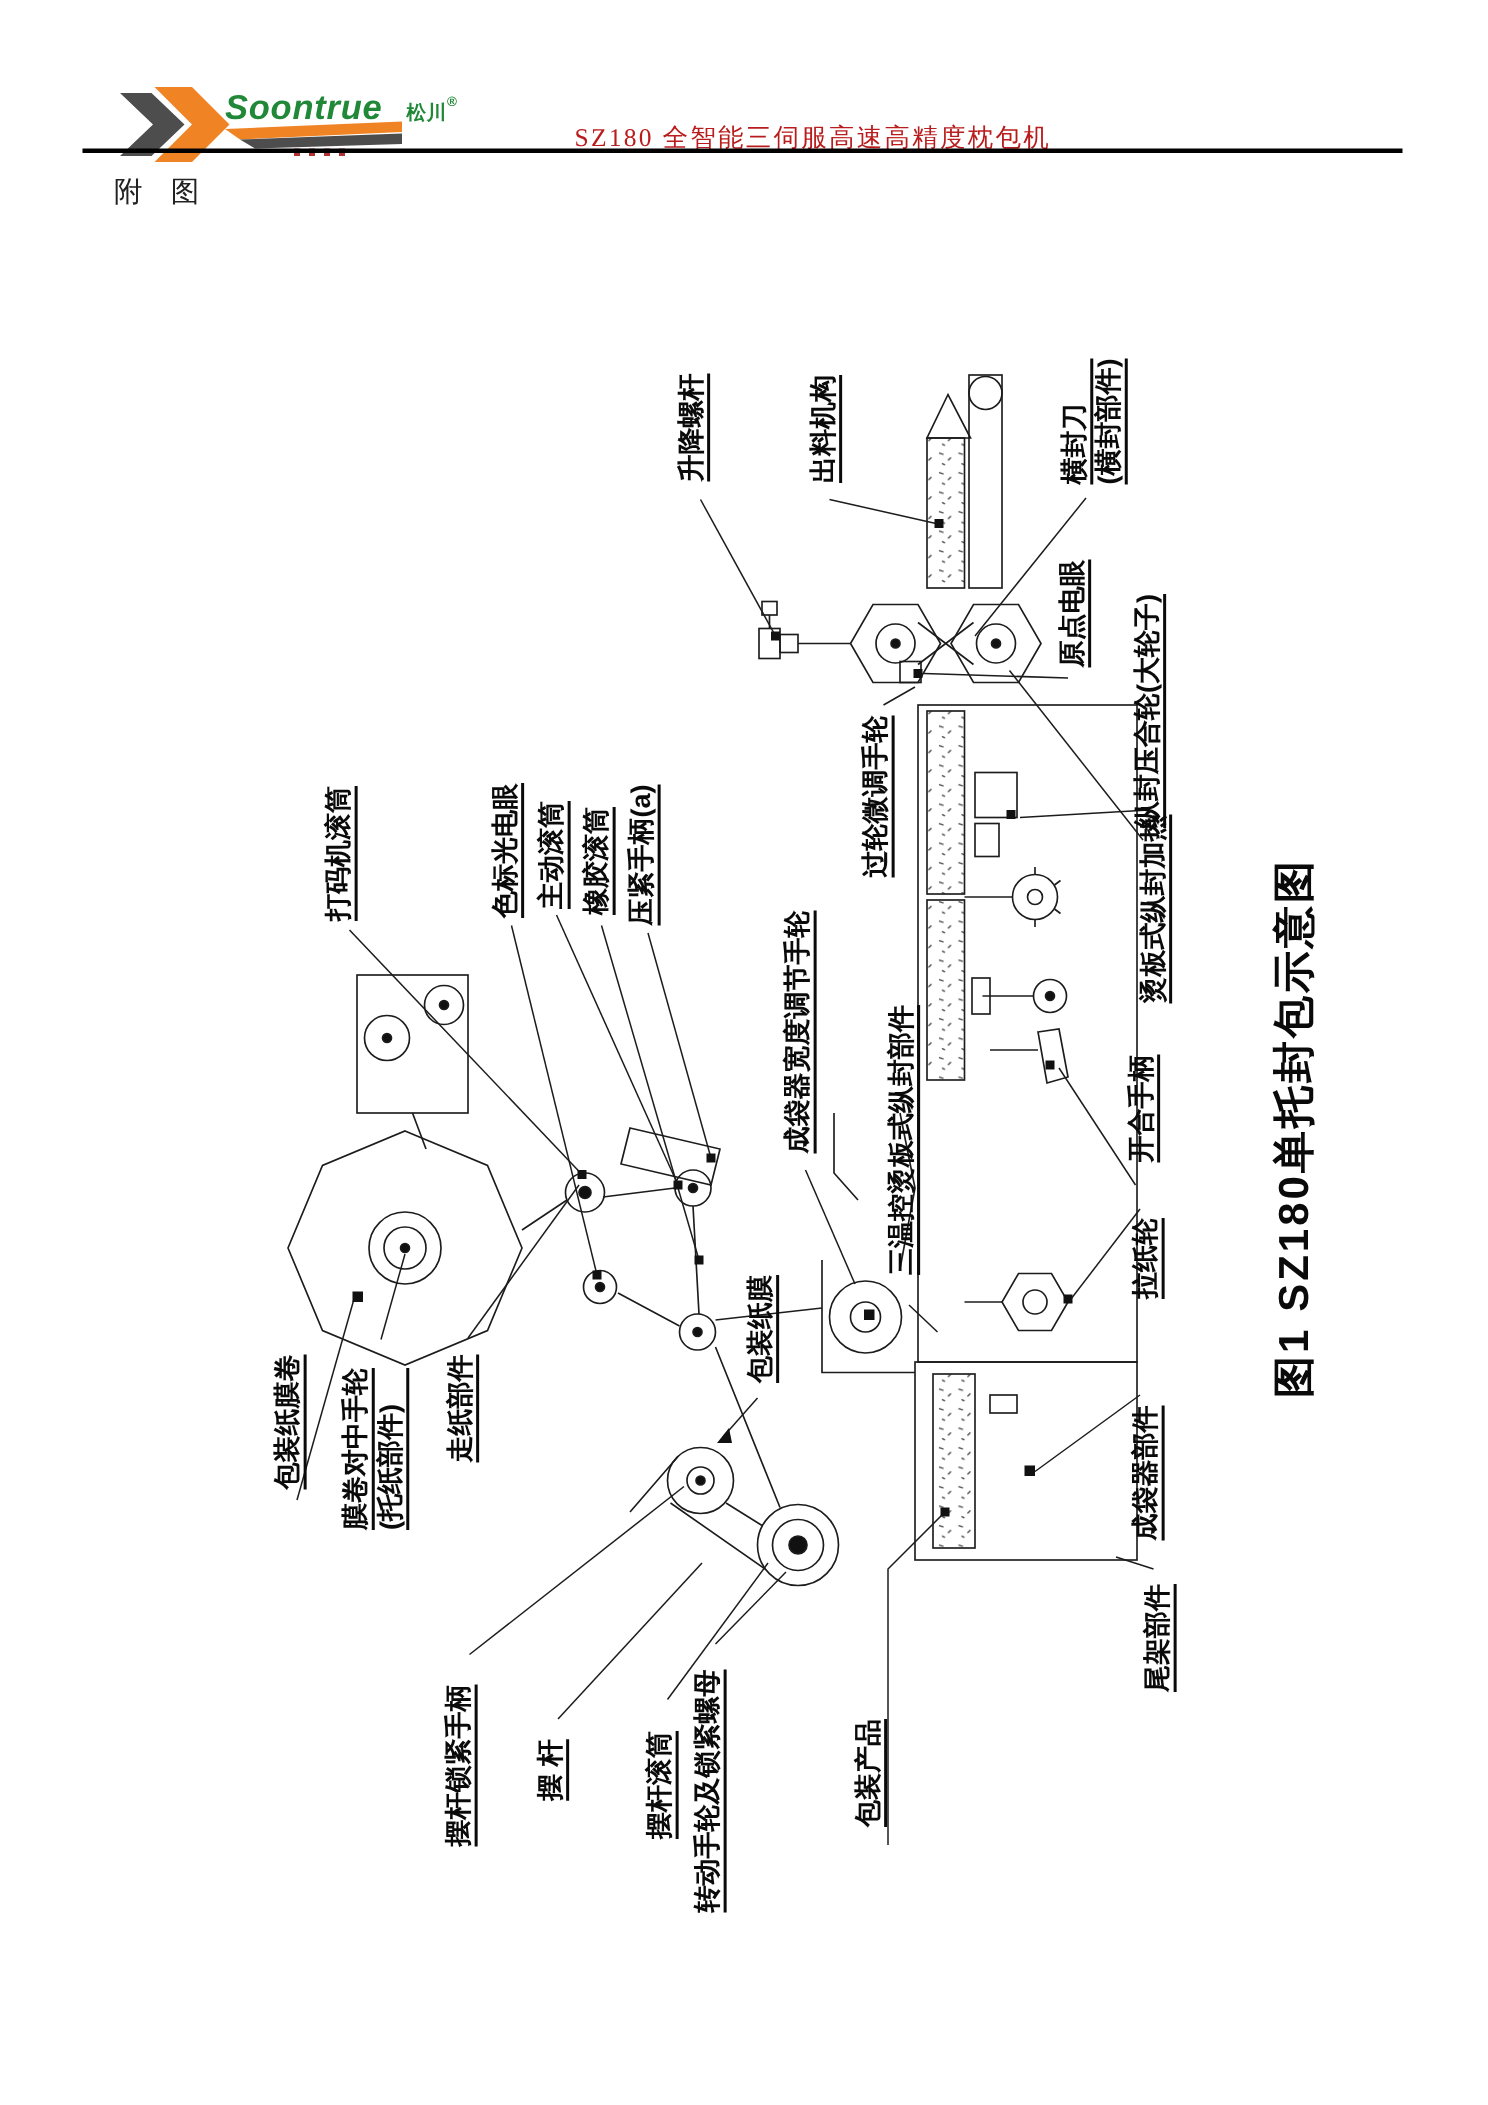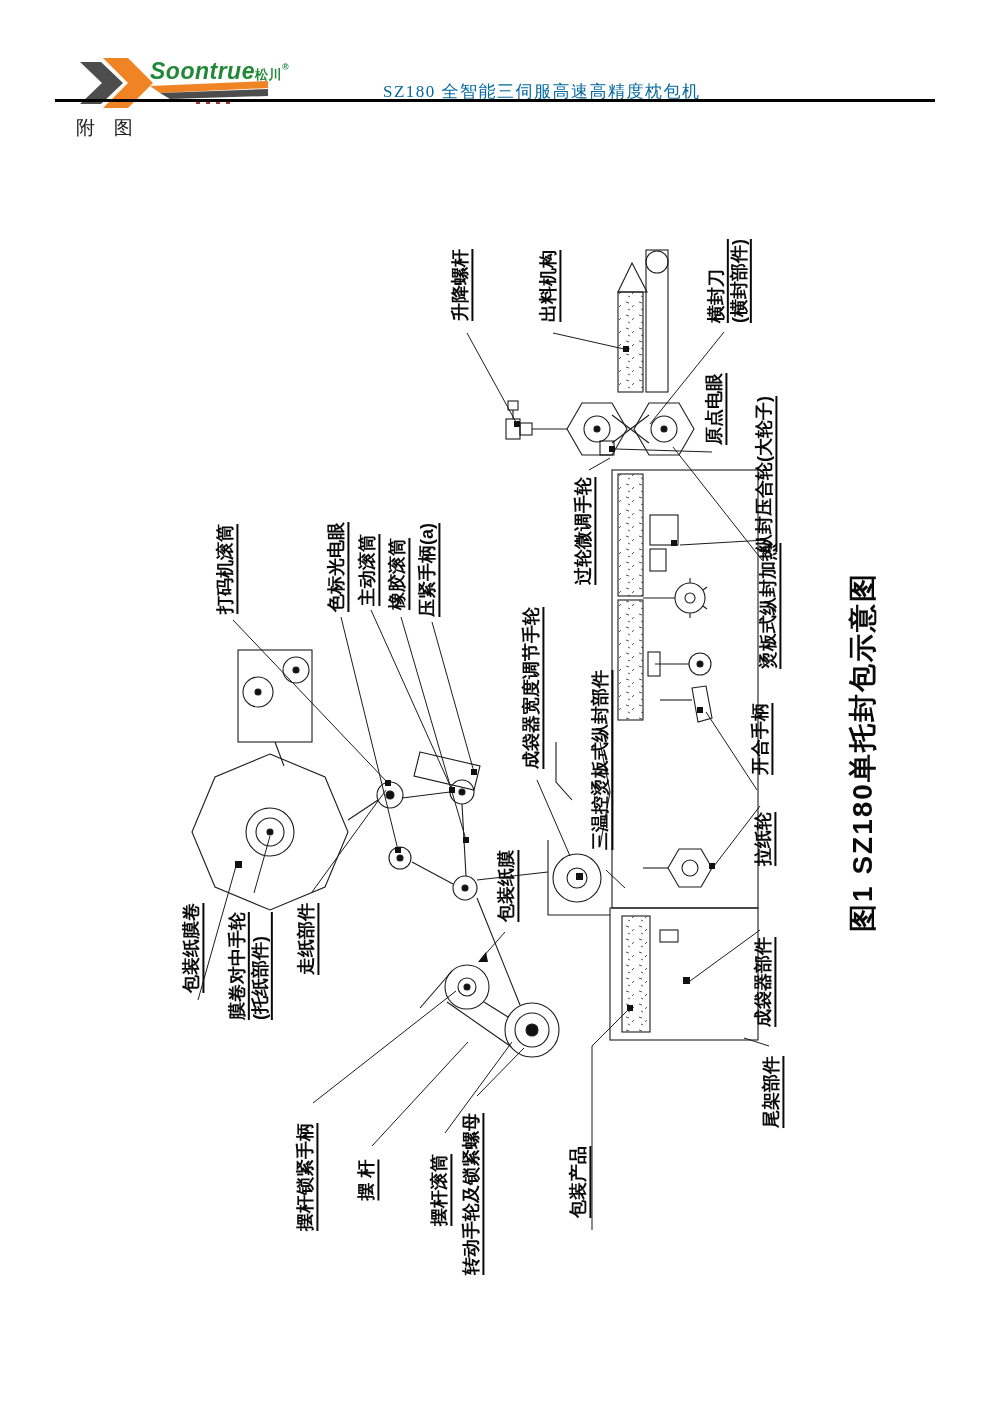--- a/index.html
+++ b/index.html
@@ -1,23 +1,23 @@
 <!DOCTYPE html>
 <html><head>
 <meta charset="utf-8">
 <style>
   html,body{margin:0;padding:0;background:#fff;}
   #page{position:relative;width:992px;height:1403px;background:#ffffff;overflow:hidden;
         font-family:"Liberation Sans",sans-serif;color:#111;}
   
   #brand-text{position:absolute;left:150px;top:58px;font-size:23px;font-weight:bold;
               font-style:italic;color:#218838;letter-spacing:0.5px;}
-  #brand-cn{font-size:13px;font-style:normal;margin-left:0;}
+  #brand-cn{font-size:13px;font-style:normal;margin-left:16px;}
   #brand-reg{font-size:9px;vertical-align:super;font-style:normal;}
-  #header-title{position:absolute;left:383px;top:80px;font-size:17px;color:#0369a1;
+  #header-title{position:absolute;left:383px;top:80px;font-size:17px;color:#b91c1c;
                 font-family:"Liberation Serif",serif;letter-spacing:1.5px;}
   #header-rule{position:absolute;left:55px;top:99px;width:880px;height:3px;background:#000;}
   #section-label{position:absolute;left:76px;top:115px;font-size:19px;color:#222;
                  font-family:"Liberation Serif",serif;letter-spacing:7px;}
   
   #diagram-svg{position:absolute;left:0;top:0;width:992px;height:1403px;}
   
   .lbl{position:absolute;width:0;height:0;}
   .lbl .rot{position:absolute;left:0;top:0;transform:translate(-50%,-50%) rotate(-90deg);
             white-space:nowrap;font-weight:bold;font-size:18px;color:#0a0a0a;line-height:1.12;}

